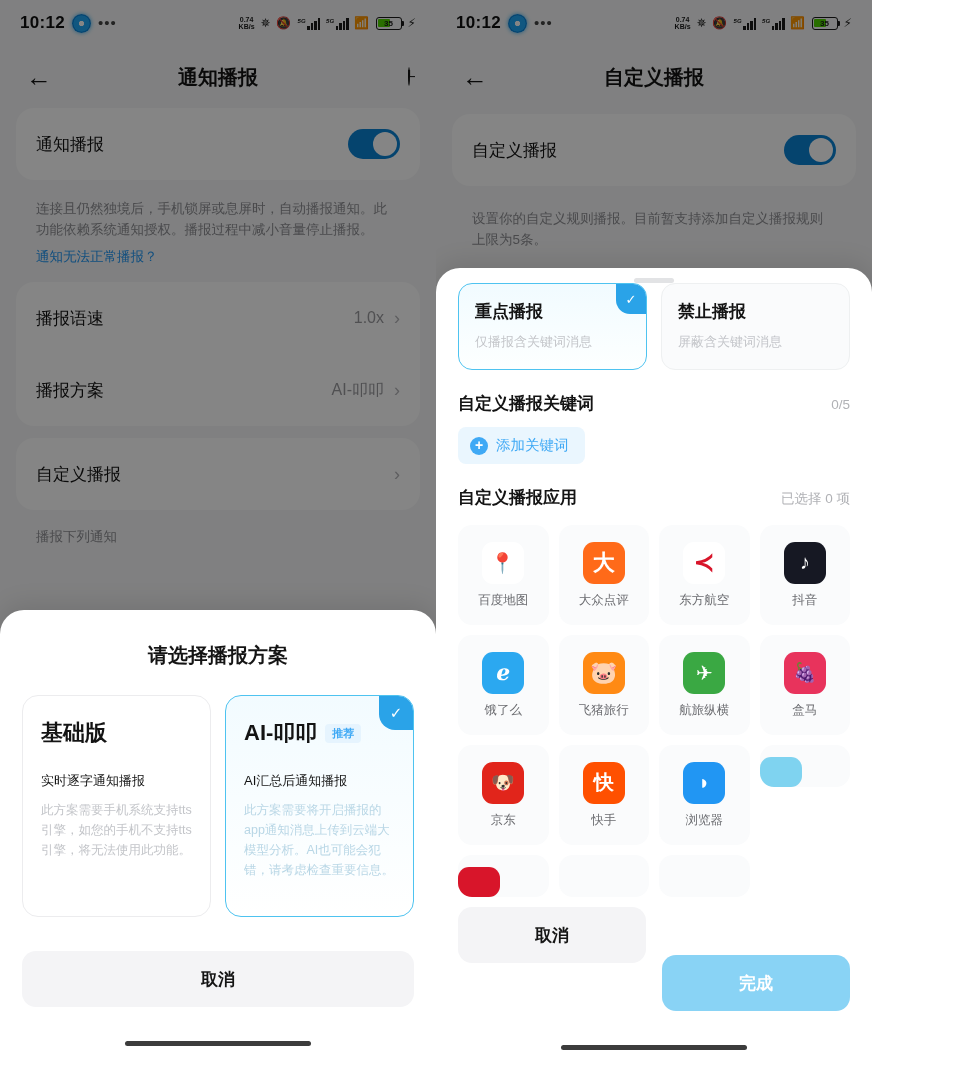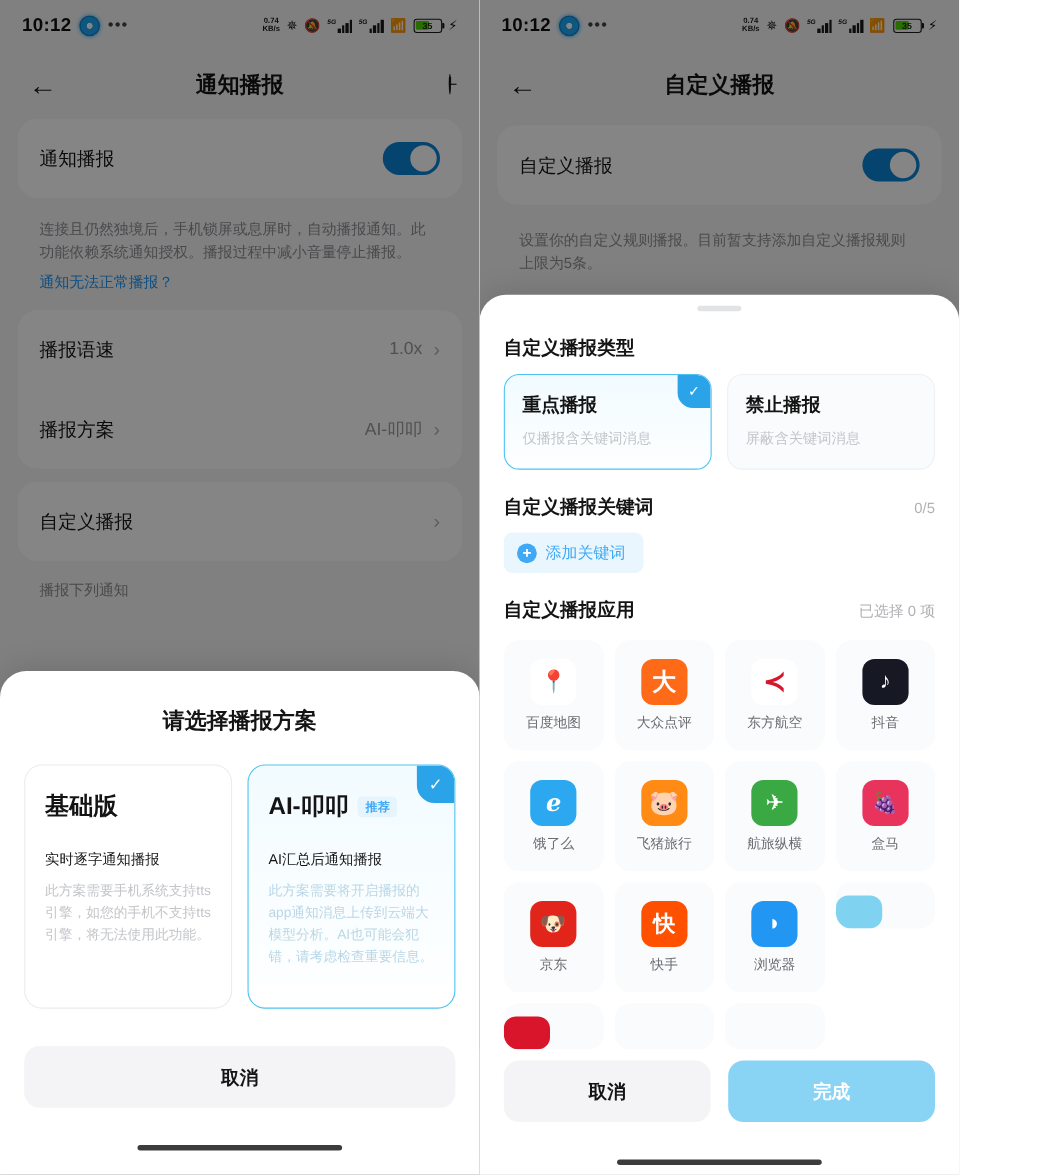--- a/index.html
+++ b/index.html
@@ -92,21 +92,21 @@
     display: flex; align-items: center; justify-content: center;
     color: #fff; font-size: 15px; font-weight: 700;
   }
 
   .sheet-foot { padding: 8px 22px 0; }
   .btn {
     height: 56px; border-radius: 14px; display: flex; align-items: center; justify-content: center;
     font-size: 17px; font-weight: 600;
   }
   .btn-cancel { background: #f4f4f6; color: #141414; }
-  .btn-primary { background: #89d3f5; color: #ffffff; }
+  .btn-primary { background: #89d3f5; color: #ffffff; margin-top: 48px; }
   .foot-row { display: flex; gap: 16px; padding: 10px 22px 0; }
   .foot-row .btn { flex: 1; }
 
   .homebar { height: 5px; width: 186px; border-radius: 3px; background: #3c3c3c; margin: 0 auto; }
   .homebar-wrap { padding: 34px 0 22px; }
 
   
   .sheet-body { padding: 0 22px; }
   .sec-head { display: flex; align-items: baseline; padding: 22px 0 12px; }
   .sec-title { font-size: 17px; font-weight: 700; color: #141414; }
@@ -324,23 +324,20 @@
       <div class="desc" style="padding-left:36px;padding-right:36px;padding-top:10px;">设置你的自定义规则播报。目前暂支持添加自定义播报规则上限为5条。</div>
     </div>
 
     <div class="dimmer"></div>
 
     <div class="sheet" style="top:268px;bottom:0;">
       <div class="sheet-handle"></div>
 
       <div class="sheet-body">
 
-        <div class="sec-head">
-          <span class="sec-title">自定义播报类型</span>
-        </div>
 
         <div class="type-grid">
           <div class="type sel">
             <div class="tick">✓</div>
             <div class="type-name">重点播报</div>
             <div class="type-sub">仅播报含关键词消息</div>
           </div>
           <div class="type">
             <div class="type-name">禁止播报</div>
             <div class="type-sub">屏蔽含关键词消息</div>

